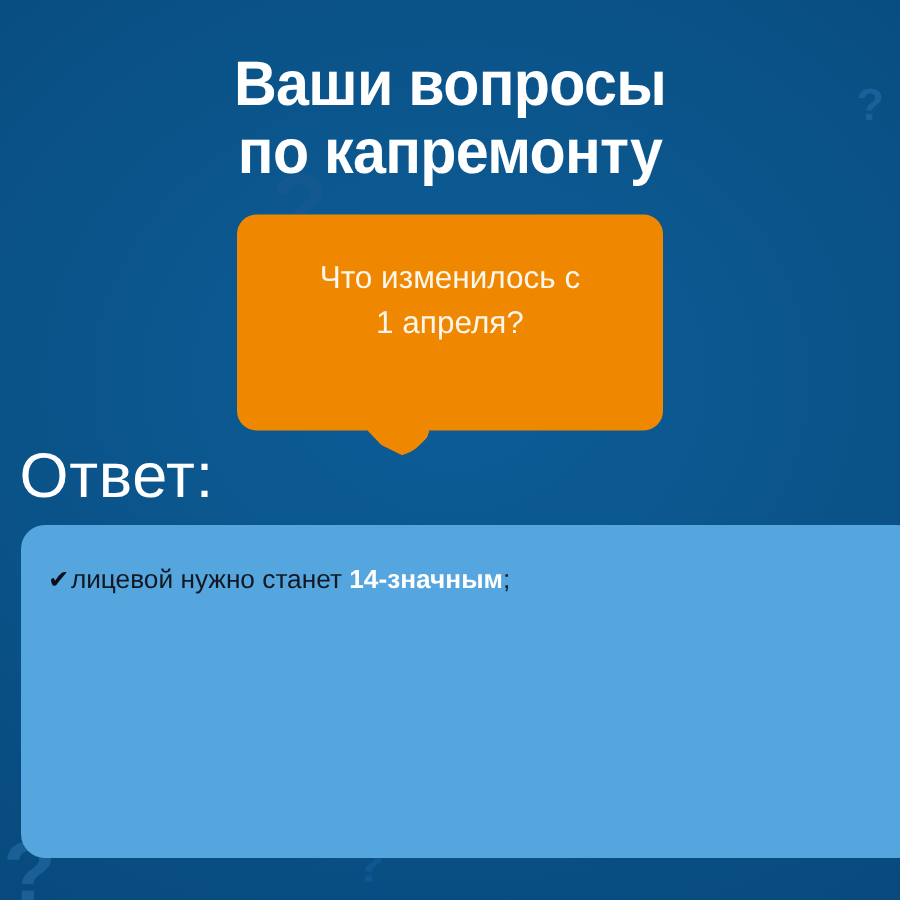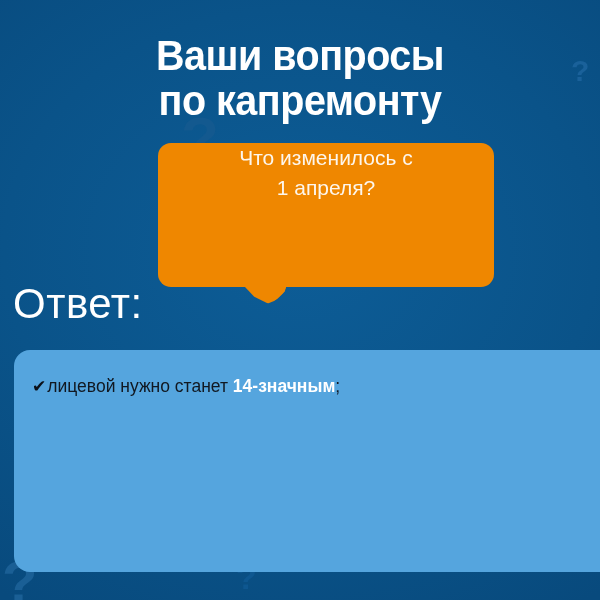--- a/index.html
+++ b/index.html
@@ -57,28 +57,29 @@
     letter-spacing: -0.5px;
     transform: scaleX(0.94);
   }
   .title-line { display: block; white-space: nowrap; }
 
   
   .bubble {
     position: absolute;
     left: 158px;
     top: 143px;
-    width: 336px;
+    width: 284px;
     height: 144px;
     background: #ef8700;
     border-radius: 13px;
     box-sizing: border-box;
     display: flex;
     align-items: flex-start;
     justify-content: center;
+    padding-top: 28px;
   }
   .bubble-text {
     color: #fdf6ec;
     font-size: 21px;
     line-height: 1.42;
     text-align: center;
     white-space: pre-line;
   }
   .bubble-tail {
     position: absolute;
@@ -89,21 +90,21 @@
     background: #ef8700;
     border-bottom-right-radius: 30px 22px;
     border-bottom-left-radius: 4px;
     clip-path: polygon(0 0, 100% 0, 96% 38%, 62% 100%, 22% 62%, 0 18%);
   }
 
   
   .answer-label {
     position: absolute;
     left: 13px;
-    top: 280px;
+    top: 293px;
     color: #ffffff;
     font-size: 42px;
     font-weight: 400;
     letter-spacing: 0.5px;
   }
 
   
   .answer-box {
     position: absolute;
     left: 14px;

